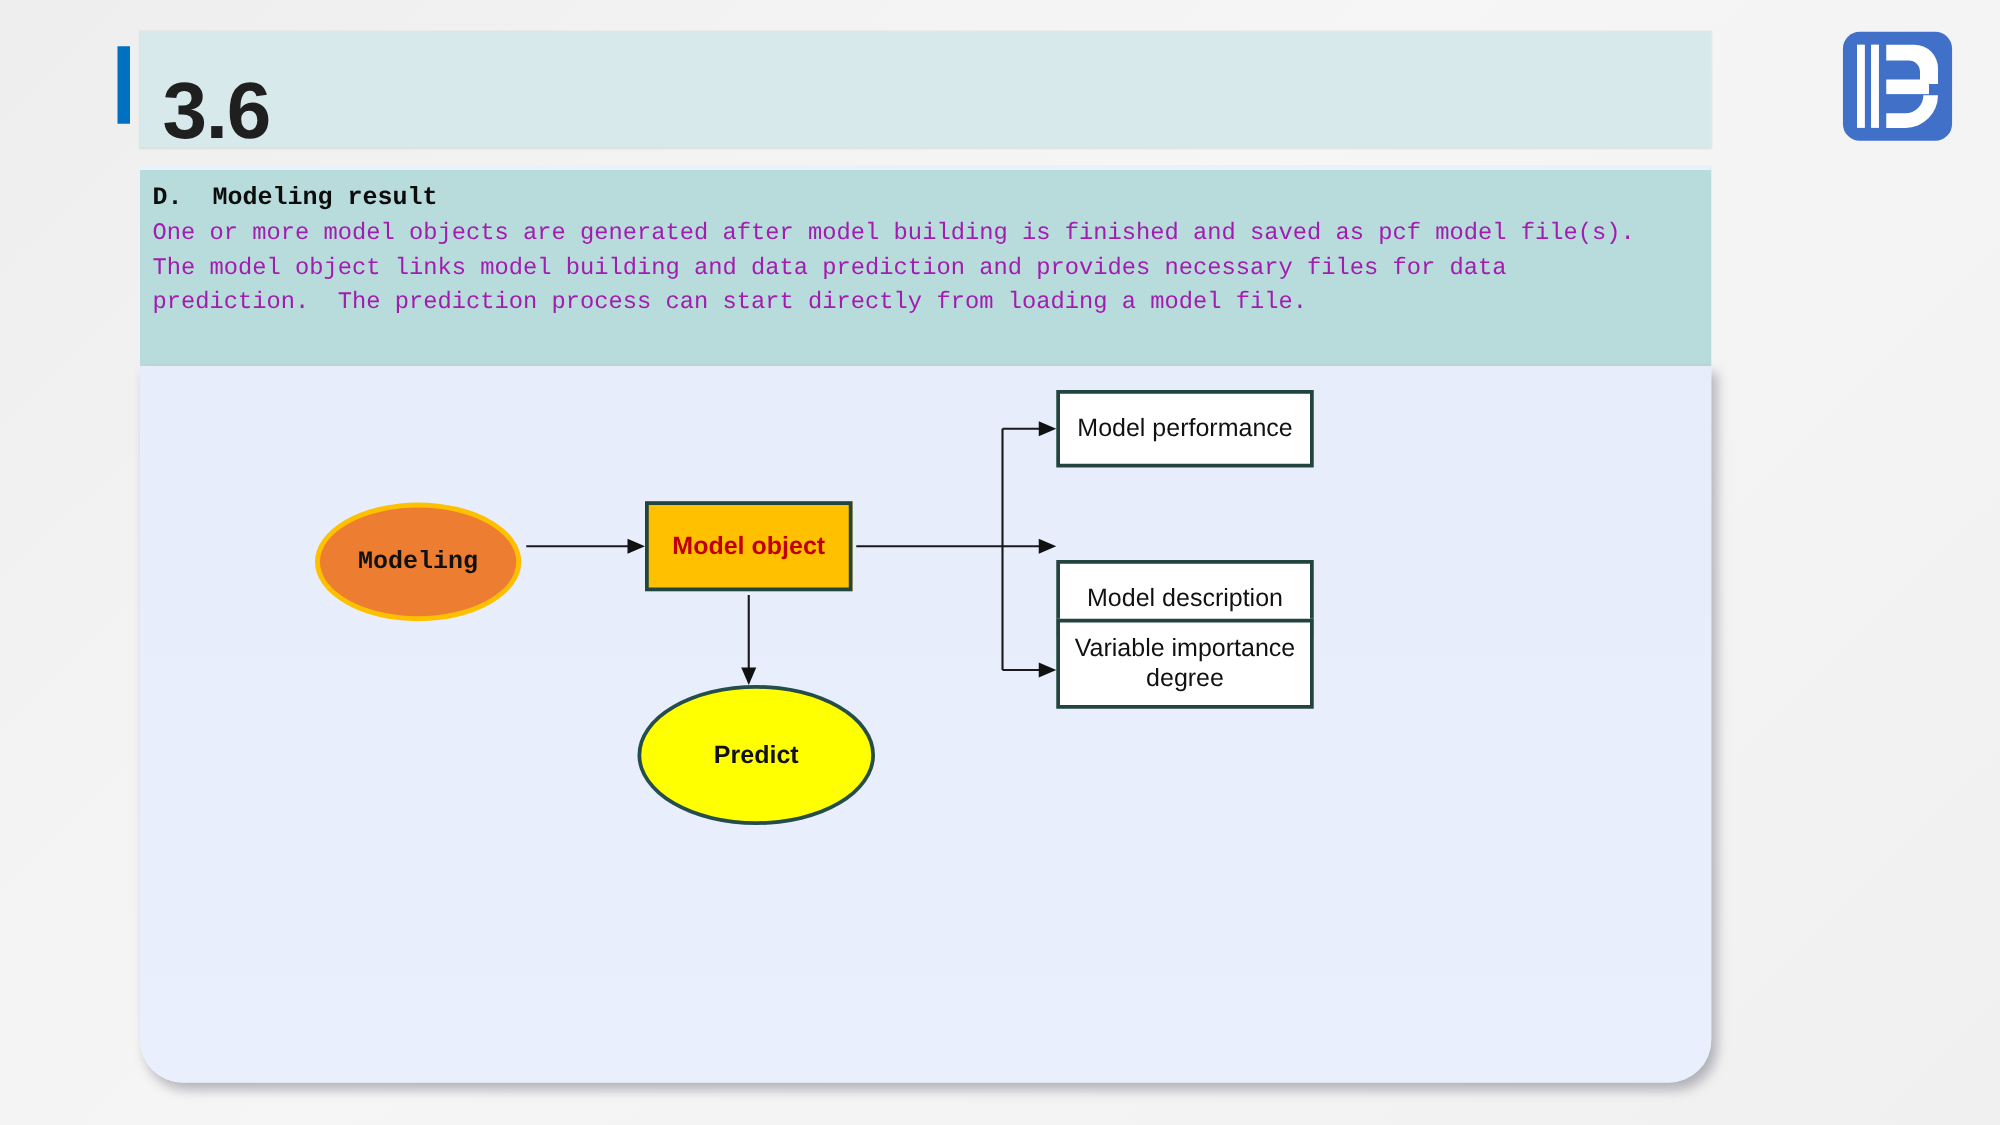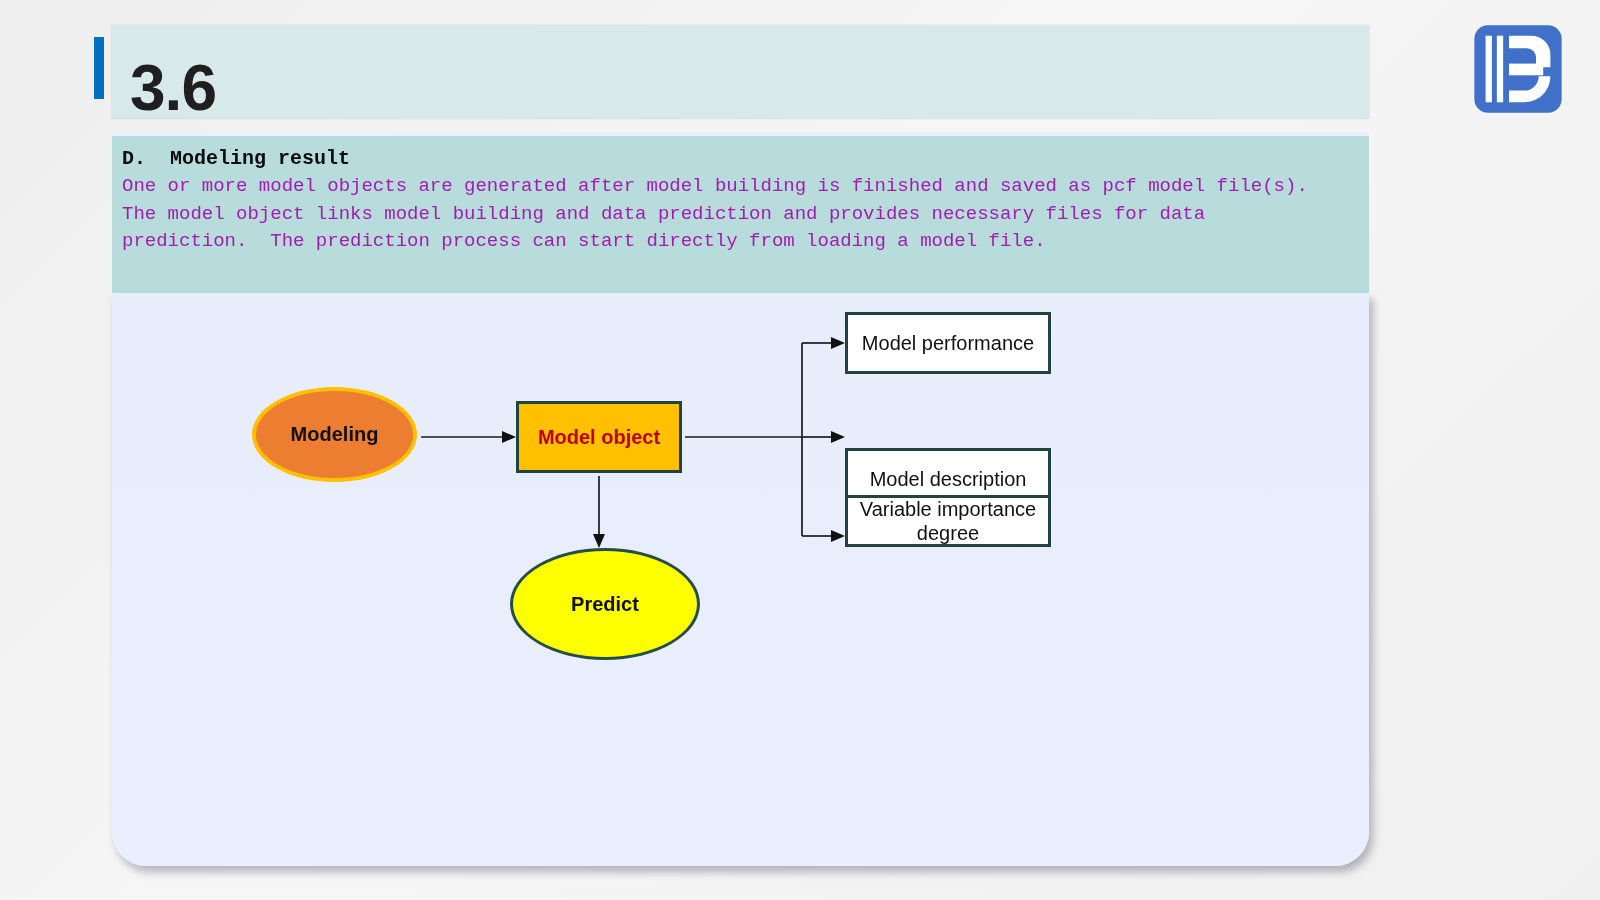--- a/index.html
+++ b/index.html
@@ -39,35 +39,35 @@
     border-radius:0 0 34px 34px;
     box-shadow:4px 6px 9px rgba(80,80,100,0.40);
   }
   .edges-svg { position:absolute; left:0; top:0; width:1257px; height:573px; pointer-events:none; }
   .node {
     position:absolute; display:flex; align-items:center; justify-content:center;
     text-align:center; font-size:20px; color:#111;
   }
   .ellipse { border-radius:50%; }
   .node-modeling {
-    left:140px; top:94px; width:165px; height:95px;
-    background:#ED7D31; border:4px solid #FFC000; font-weight:bold;
+    left:140px; top:109px; width:165px; height:95px;
+    background:#ED7D31; border:4px solid #FFC000; font-weight:bold;font-family:Liberation Mono, monospace;
   }
   .node-model-object {
     left:404px; top:108px; width:166px; height:72px;
     background:#FFC000; border:3px solid #21443f; font-weight:bold; color:#C00000;
   }
   .node-predict {
     left:398px; top:255px; width:190px; height:112px;
     background:#FFFF00; border:3px solid #254d49; font-weight:bold;
   }
   .outbox { left:733px; width:206px; background:#ffffff; border:3px solid #21443f; line-height:1.2; padding:0 3px; }
   .node-performance { top:19px; height:62px;align-items:center; }
   .node-description { top:113px; height:62px;margin-top:42px; }
-  .node-variable { top:202px; height:52px; }
+  .node-variable { top:202px; height:72px; }
 </style>
 </head>
 <body>
 
 <div class="canvas">
 
   <div class="accent-bar"></div>
 
   <div class="header-band">
     <div class="header-inner">

